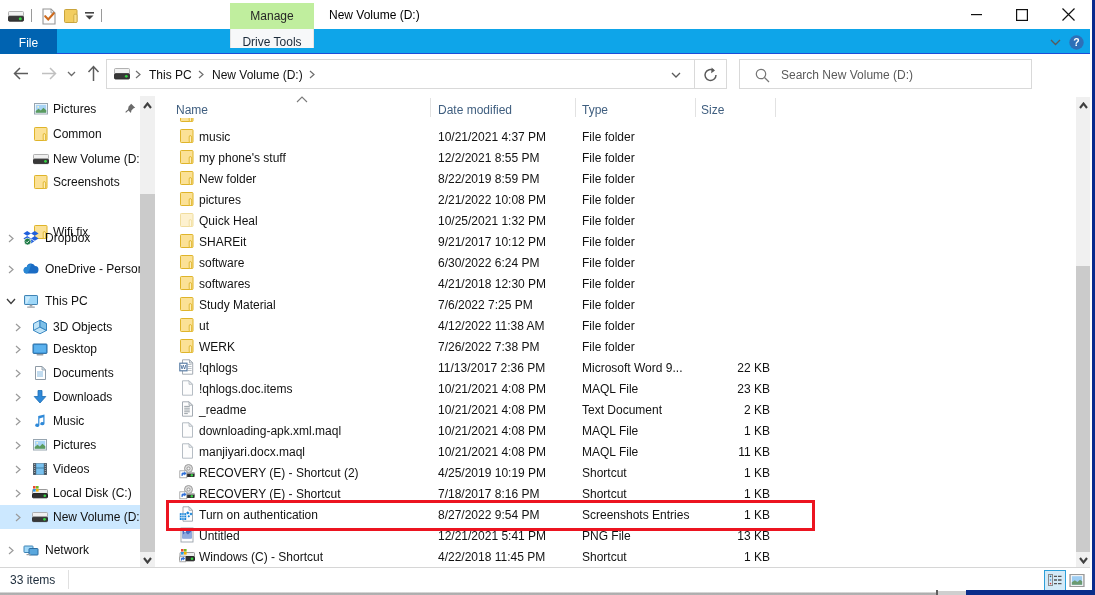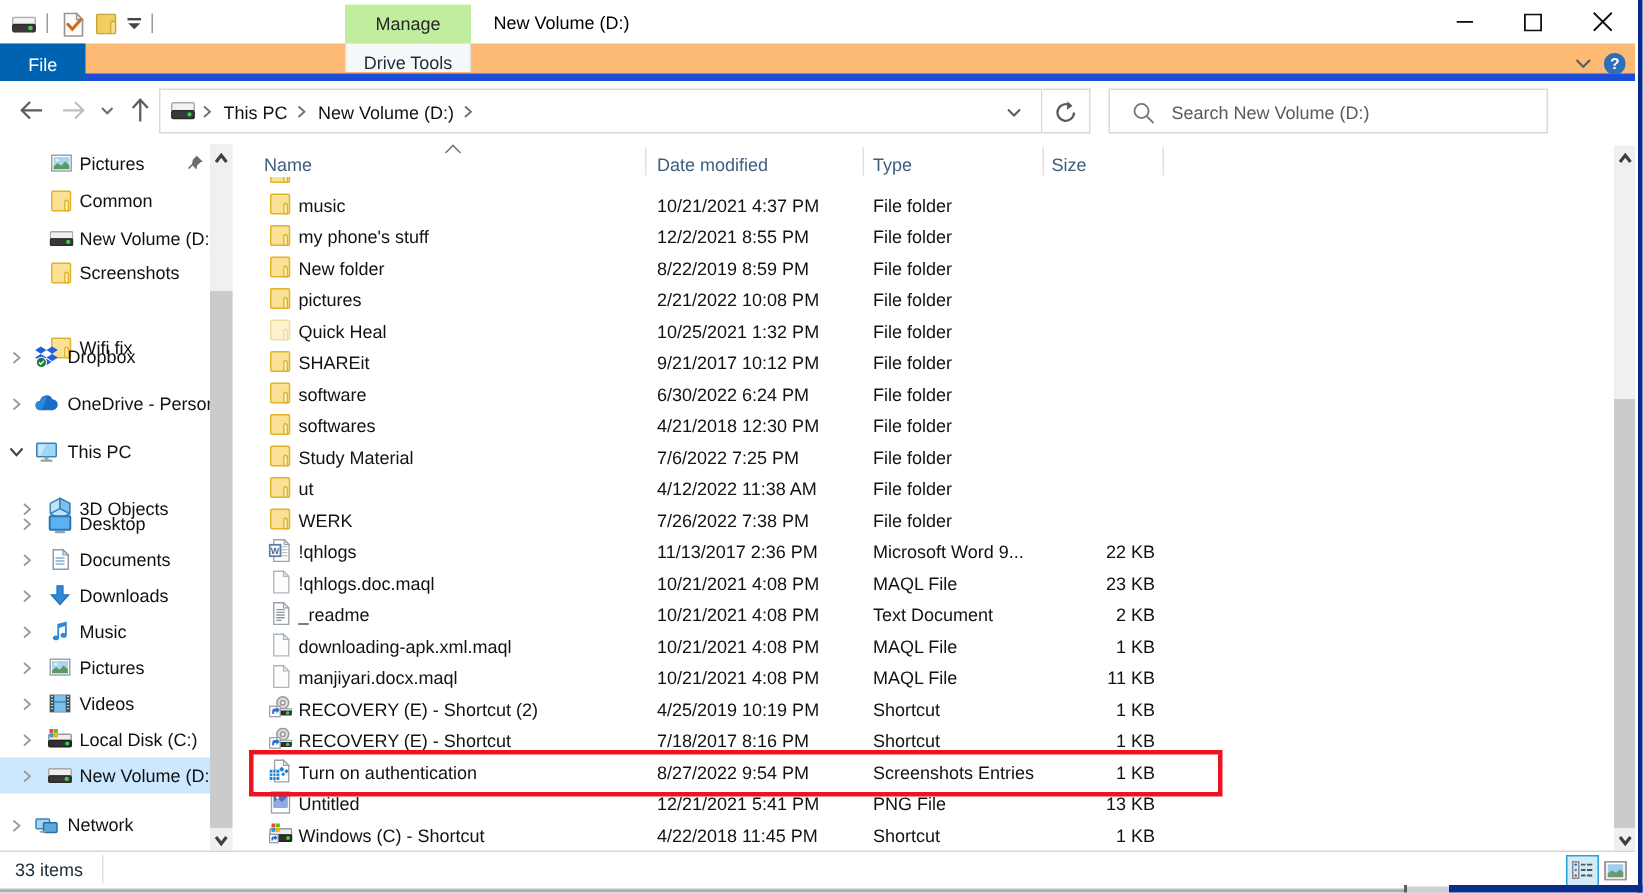--- a/index.html
+++ b/index.html
@@ -7,21 +7,21 @@
   font-family:"Liberation Sans", sans-serif; }
 #win { position:absolute; left:0; top:0; width:1095px; height:595px; background:#fff; }
 .abs { position:absolute; }
 
 #titlebar { position:absolute; left:0; top:0; width:943px; height:29px; background:#fff; }
 .qsep { position:absolute; top:9px; width:1px; height:13px; background:#9a9a9a; }
 #managetab { position:absolute; left:230px; top:3px; width:84px; height:27px; background:#c0ee9e; }
 #managetab span { position:absolute; left:0; right:0; top:6px; text-align:center; font-size:12px; color:#262626; }
 #wintitle { position:absolute; left:329px; top:8px; font-size:12px; color:#000; }
 
-#tabrow { position:absolute; left:0; top:29px; width:1090px; height:25px; background:#fdba74; border-bottom:5px solid #1d4ed8; }
+#tabrow { position:absolute; left:0; top:29px; width:1090px; height:25px; background:#0ea5e9; border-bottom:1px solid #1d4ed8; }
 #filetab { position:absolute; left:0; top:0; width:57px; height:25px; background:#0063b1; color:#fff; font-size:12px; text-align:center; line-height:28px; }
 .tab { position:absolute; top:0; height:25px; font-size:12px; color:#2b2b33; text-align:center; line-height:28px;margin-top:20px; }
 #drivetools { position:absolute; left:230px; top:0; width:84px; height:19px; background:#f7f8f9; border-left:1px solid #e4e4e4; border-right:1px solid #e4e4e4; font-size:12px; color:#1c2b3a; text-align:center; line-height:26px; }
 
 #addrbar { position:absolute; left:0; top:54px; width:1095px; height:41px; background:#fff; }
 #addrbox { position:absolute; left:106px; top:5px; width:589px; height:30px; border:1px solid #d9d9d9; background:#fff; }
 #refreshbox { position:absolute; left:695px; top:5px; width:32px; height:30px; border:1px solid #d9d9d9; border-left:none; background:#fff; }
 #searchbox { position:absolute; left:739px; top:5px; width:293px; height:30px; border:1px solid #d9d9d9; background:#fff; }
 .crumb { position:absolute; top:8px; font-size:12px; color:#111; }
 
@@ -340,21 +340,21 @@
       </div>
     <div class="srow" style="top:194px;">
         <svg class="abs" style="left:6px;top:9px;" width="10" height="7" viewBox="0 0 10 7">
           <path d="M1 1 L5 5.5 L9 1" fill="none" stroke="#3c3c3c" stroke-width="1.3"></path>
         </svg>
         <svg class="ic" style="left:23px;">
           <use href="#i-pc"></use>
         </svg>
         <div class="txt" style="left:45px;">This PC</div>
       </div>
-    <div class="srow" style="top:232px;">
+    <div class="srow" style="top:220px;">
         <svg class="abs" style="left:15px;top:8px;" width="6" height="9" viewBox="0 0 6 9">
           <path d="M1 1 L5 4.5 L1 8" fill="none" stroke="#9a9a9a" stroke-width="1.2"></path>
         </svg>
         <svg class="ic" style="left:32px;">
           <use href="#i-3d"></use>
         </svg>
         <div class="txt">3D Objects</div>
       </div>
     <div class="srow" style="top:242px;">
         <svg class="abs" style="left:15px;top:8px;" width="6" height="9" viewBox="0 0 6 9">
@@ -568,21 +568,21 @@
         </svg>
         <div class="nm">!qhlogs</div>
         <div class="dt">11/13/2017 2:36 PM</div>
         <div class="ty">Microsoft Word 9...</div>
         <div class="sz">22 KB</div>
       </div>
     <div class="frow" style="top:283px;">
         <svg class="fic" style="">
           <use href="#i-page"></use>
         </svg>
-        <div class="nm">!qhlogs.doc.maql</div>
+        <div class="nm">!qhlogs.doc.items</div>
         <div class="dt">10/21/2021 4:08 PM</div>
         <div class="ty">MAQL File</div>
         <div class="sz">23 KB</div>
       </div>
     <div class="frow" style="top:304px;">
         <svg class="fic" style="">
           <use href="#i-readme"></use>
         </svg>
         <div class="nm">_readme</div>
         <div class="dt">10/21/2021 4:08 PM</div>

